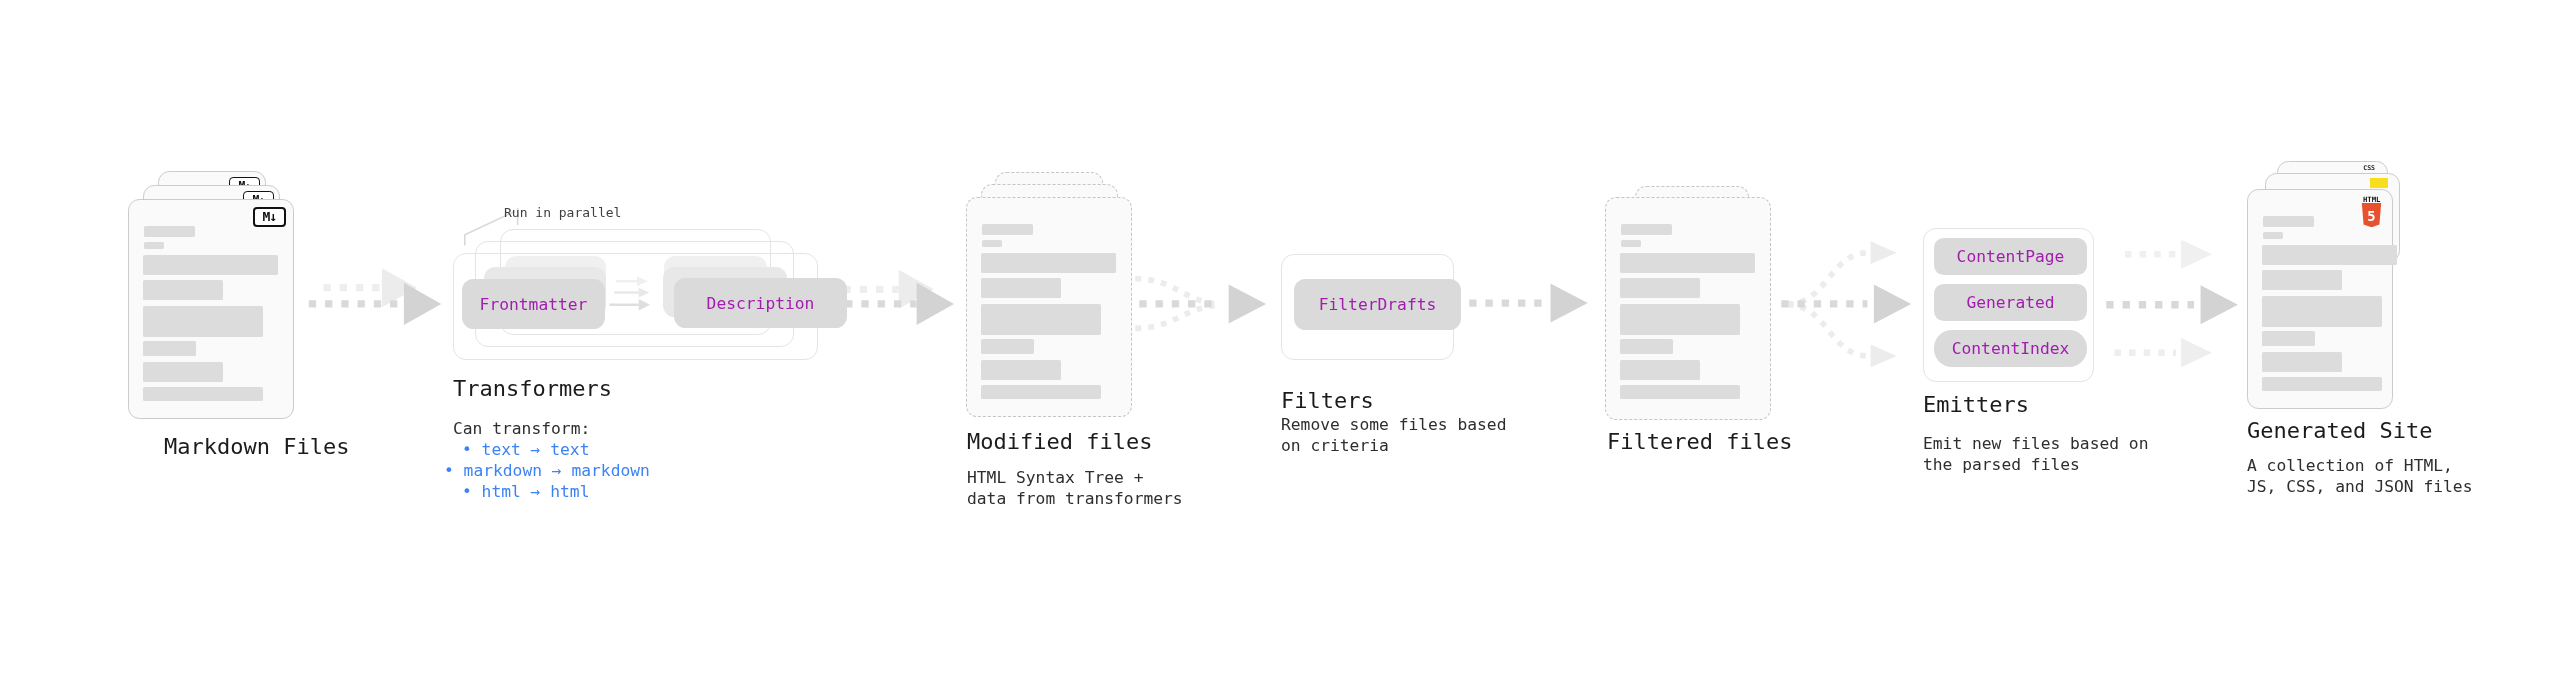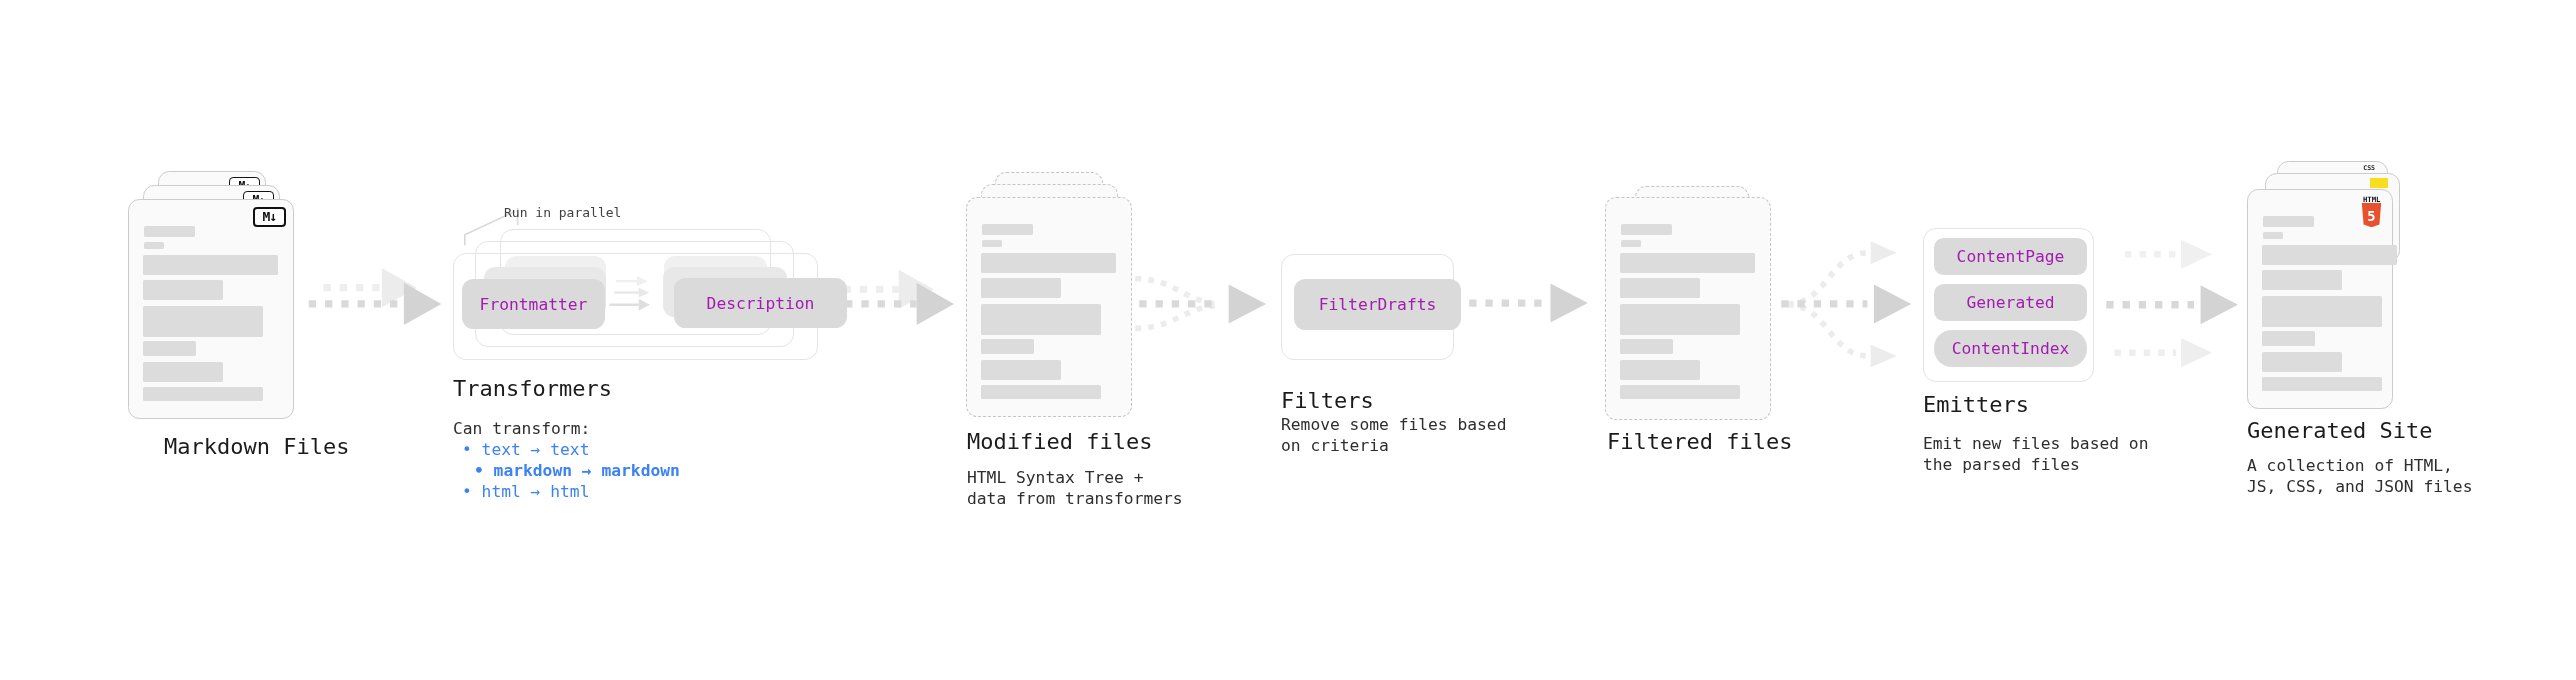--- a/index.html
+++ b/index.html
@@ -145,21 +145,21 @@
     <div class="ghost" style="left:484px;top:267px;width:122px;height:50px;background:#e8e8e8;"></div>
     <div class="gbox" style="left:462px;top:279px;width:143px;height:50px;">Frontmatter</div>
 
     <div class="ghost" style="left:664px;top:256px;width:103px;height:50px;background:#f0f0f0;"></div>
     <div class="ghost" style="left:663px;top:267px;width:124px;height:50px;background:#e8e8e8;"></div>
     <div class="gbox" style="left:662px;top:278px;width:173px;height:50px;margin-left:12px;">Description</div>
 
     <div class="node-title" style="left:453px;top:376px;">Transformers</div>
     <div class="node-sub" style="left:453px;top:418px;">Can transform:</div>
     <div class="bullet" style="left:462px;top:439px;">• text → text</div>
-    <div class="bullet" style="left:474px;top:460px;font-weight:bold;">• markdown → markdown</div>
+    <div class="bullet" style="left:444px;top:460px;">• markdown → markdown</div>
     <div class="bullet" style="left:462px;top:481px;">• html → html</div>
   </div>
 
   <div>
     <div class="doc dashed" style="left:995px;top:172px;width:108px;height:89px;"></div>
     <div class="doc dashed" style="left:981px;top:184px;width:137px;height:89px;"></div>
     <div class="doc dashed" style="left:966px;top:197px;width:166px;height:220px;">
       <div class="skel sk1"></div>
       <div class="skel sk2"></div>
       <div class="skel sk3"></div>

